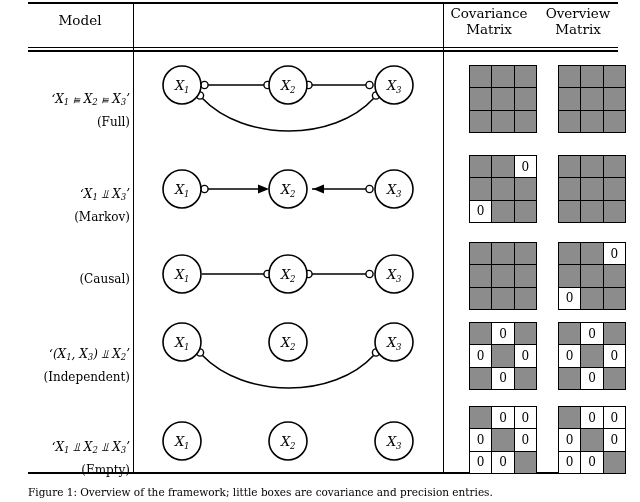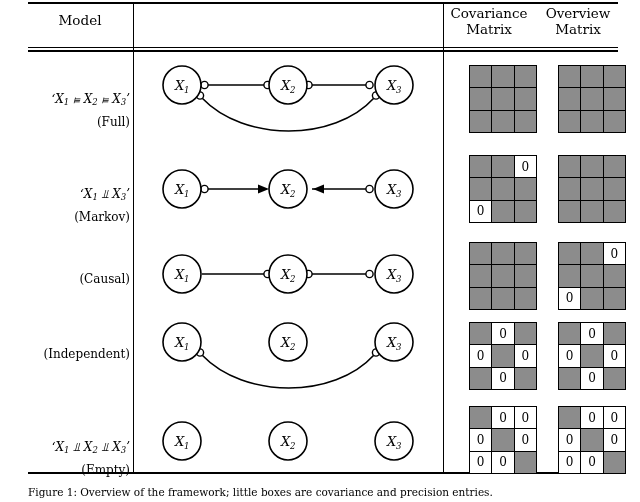--- a/index.html
+++ b/index.html
@@ -286,20 +286,21 @@
     <div class="cell zero">0</div>
     <div class="cell"></div>
     <div class="cell"></div>
     <div class="cell"></div>
     <div class="cell zero">0</div>
     <div class="cell"></div>
     <div class="cell"></div>
   </div>
 
   <div class="model-cell" style="top:332px;">
+    <div class="l1 it"><span>‘(X</span><span class="sub">1</span><span>, X</span><span class="sub">3</span><span>) ⫫ X</span><span class="sub">2</span><span>’</span></div>
     <div class="l2">(Independent)</div>
   </div>
 
   <div class="graph" style="top:313px;">
     <svg width="308" height="86" viewBox="0 0 308 86">
       <path d="M68 42 C 110 86, 200 86, 240 42" fill="none" stroke="#000" stroke-width="1.6"></path>
       <circle cx="66" cy="39.5" r="3.6" fill="#fff" stroke="#000" stroke-width="1.4"></circle>
       <circle cx="242" cy="39.5" r="3.6" fill="#fff" stroke="#000" stroke-width="1.4"></circle>
       <circle cx="48" cy="29" r="19" fill="#fff" stroke="#000" stroke-width="1.6"></circle>
       <circle cx="154" cy="29" r="19" fill="#fff" stroke="#000" stroke-width="1.6"></circle>

